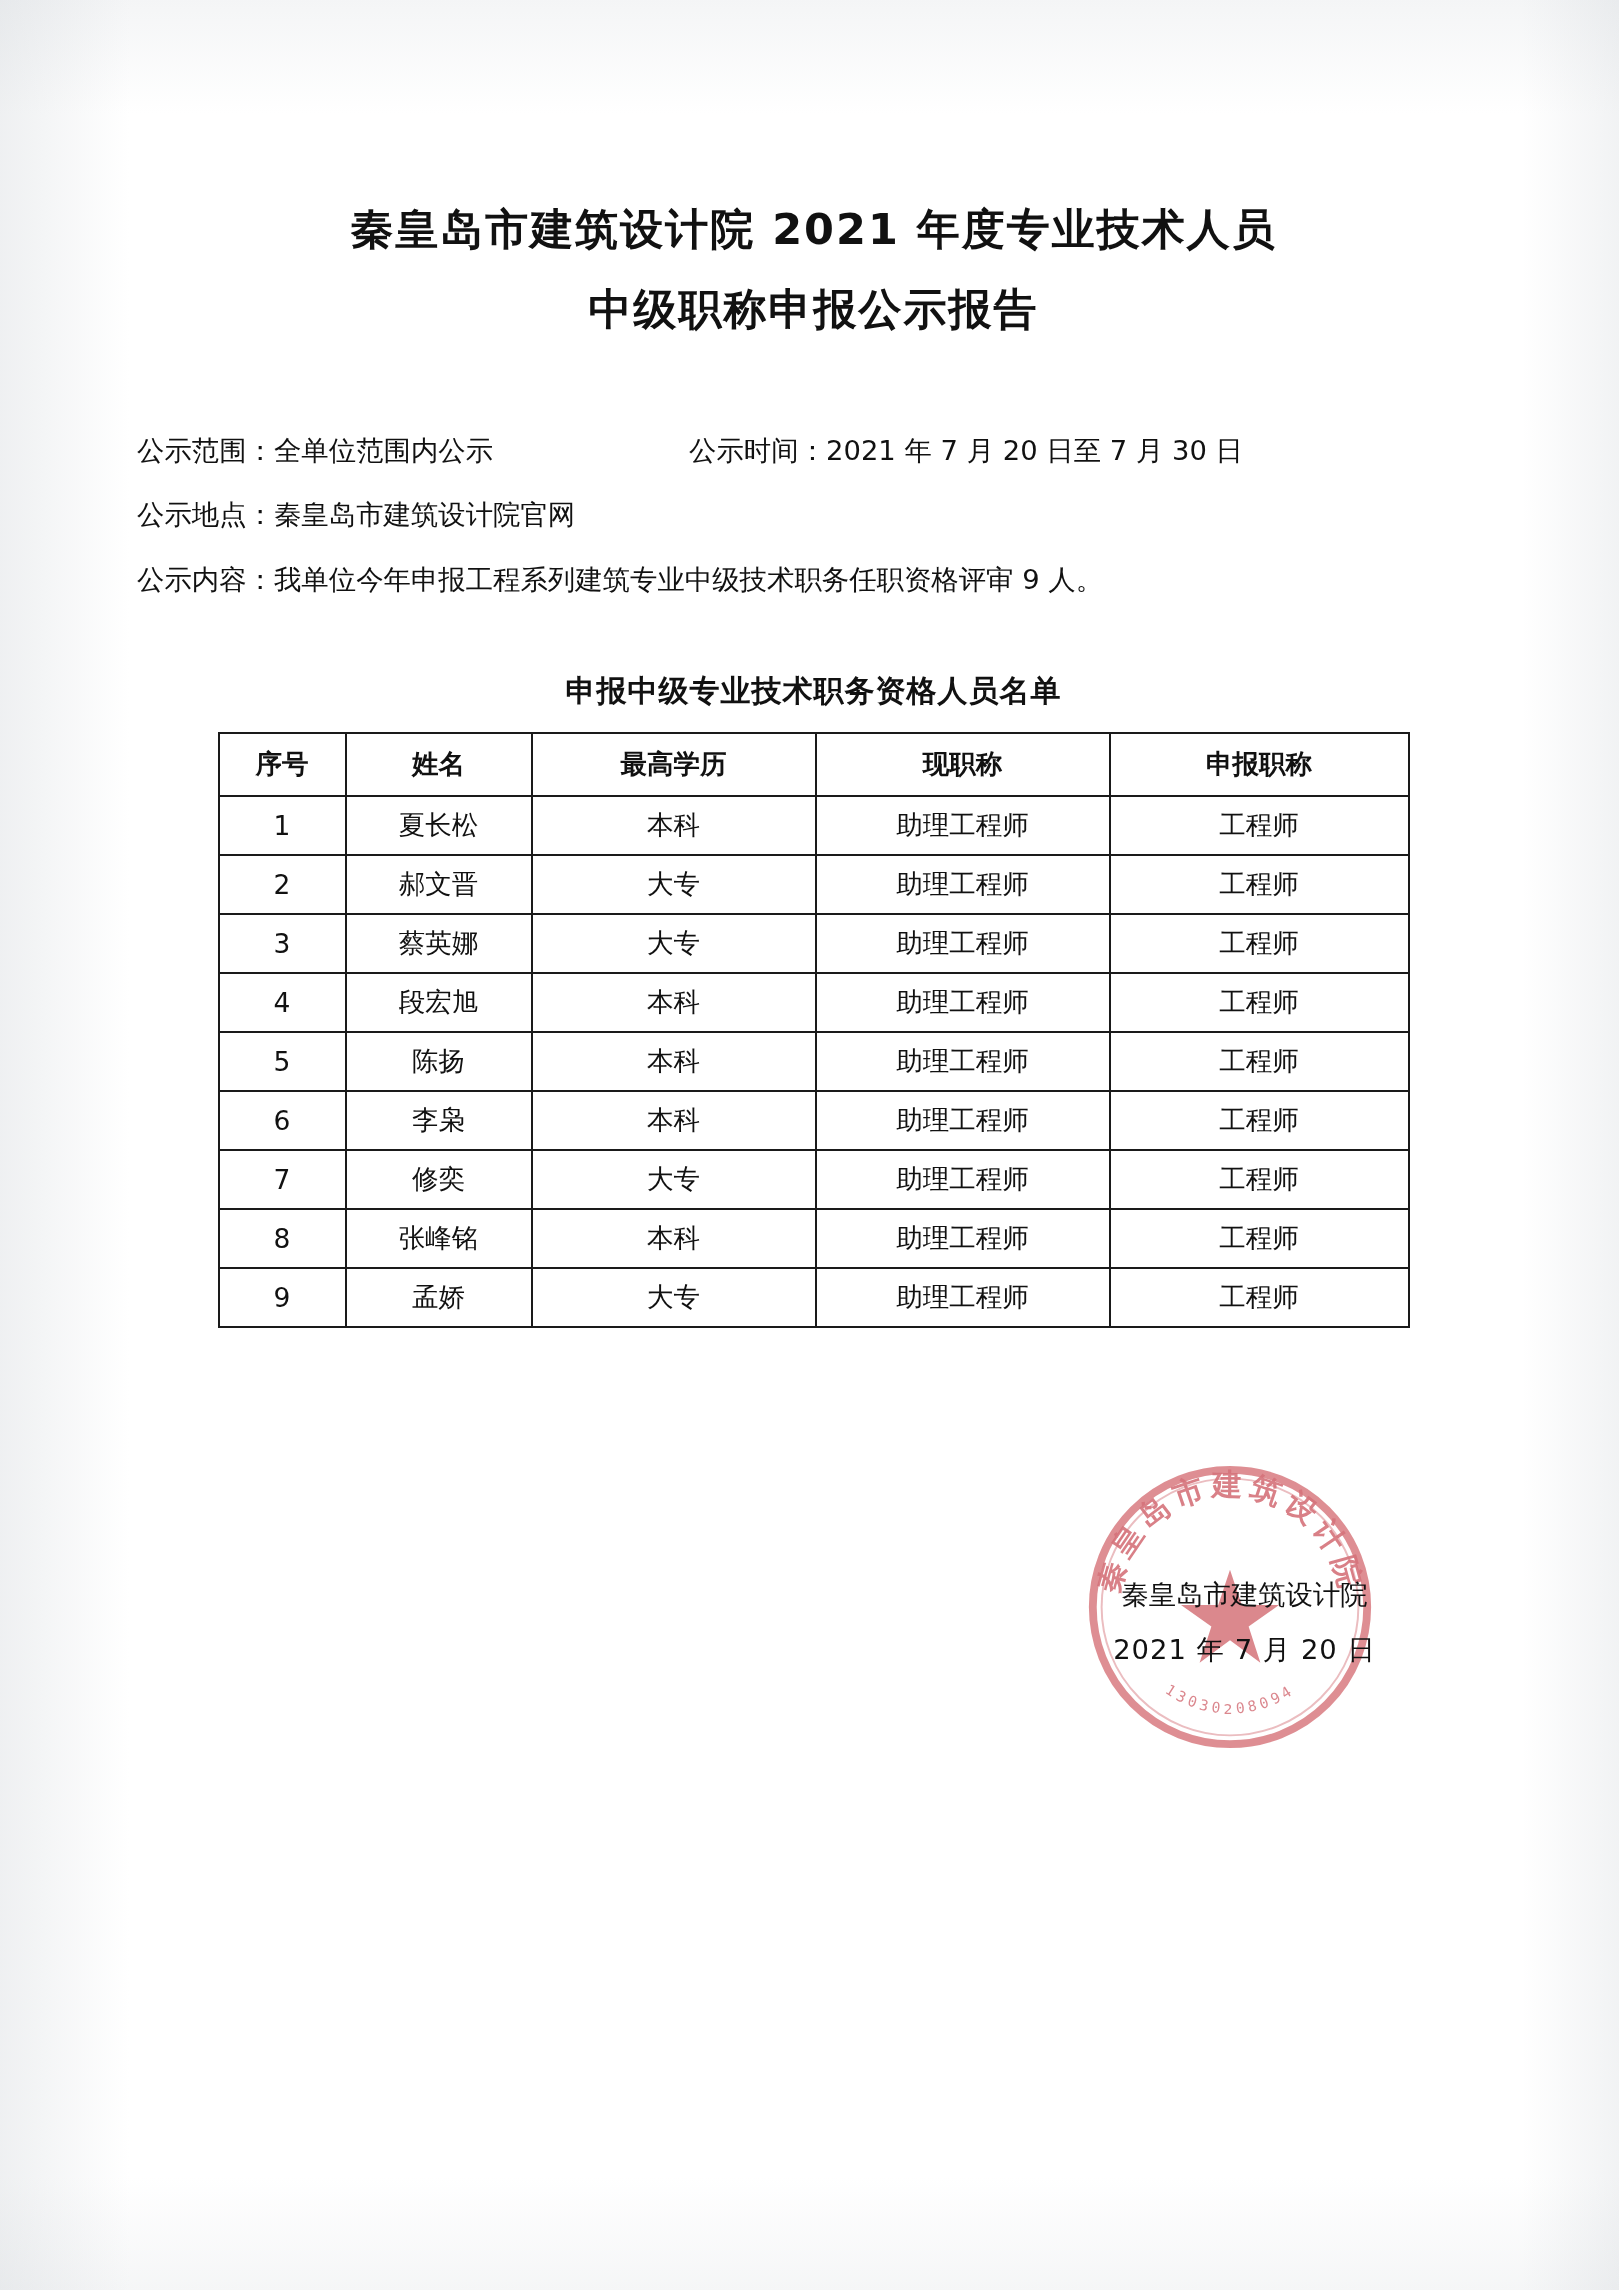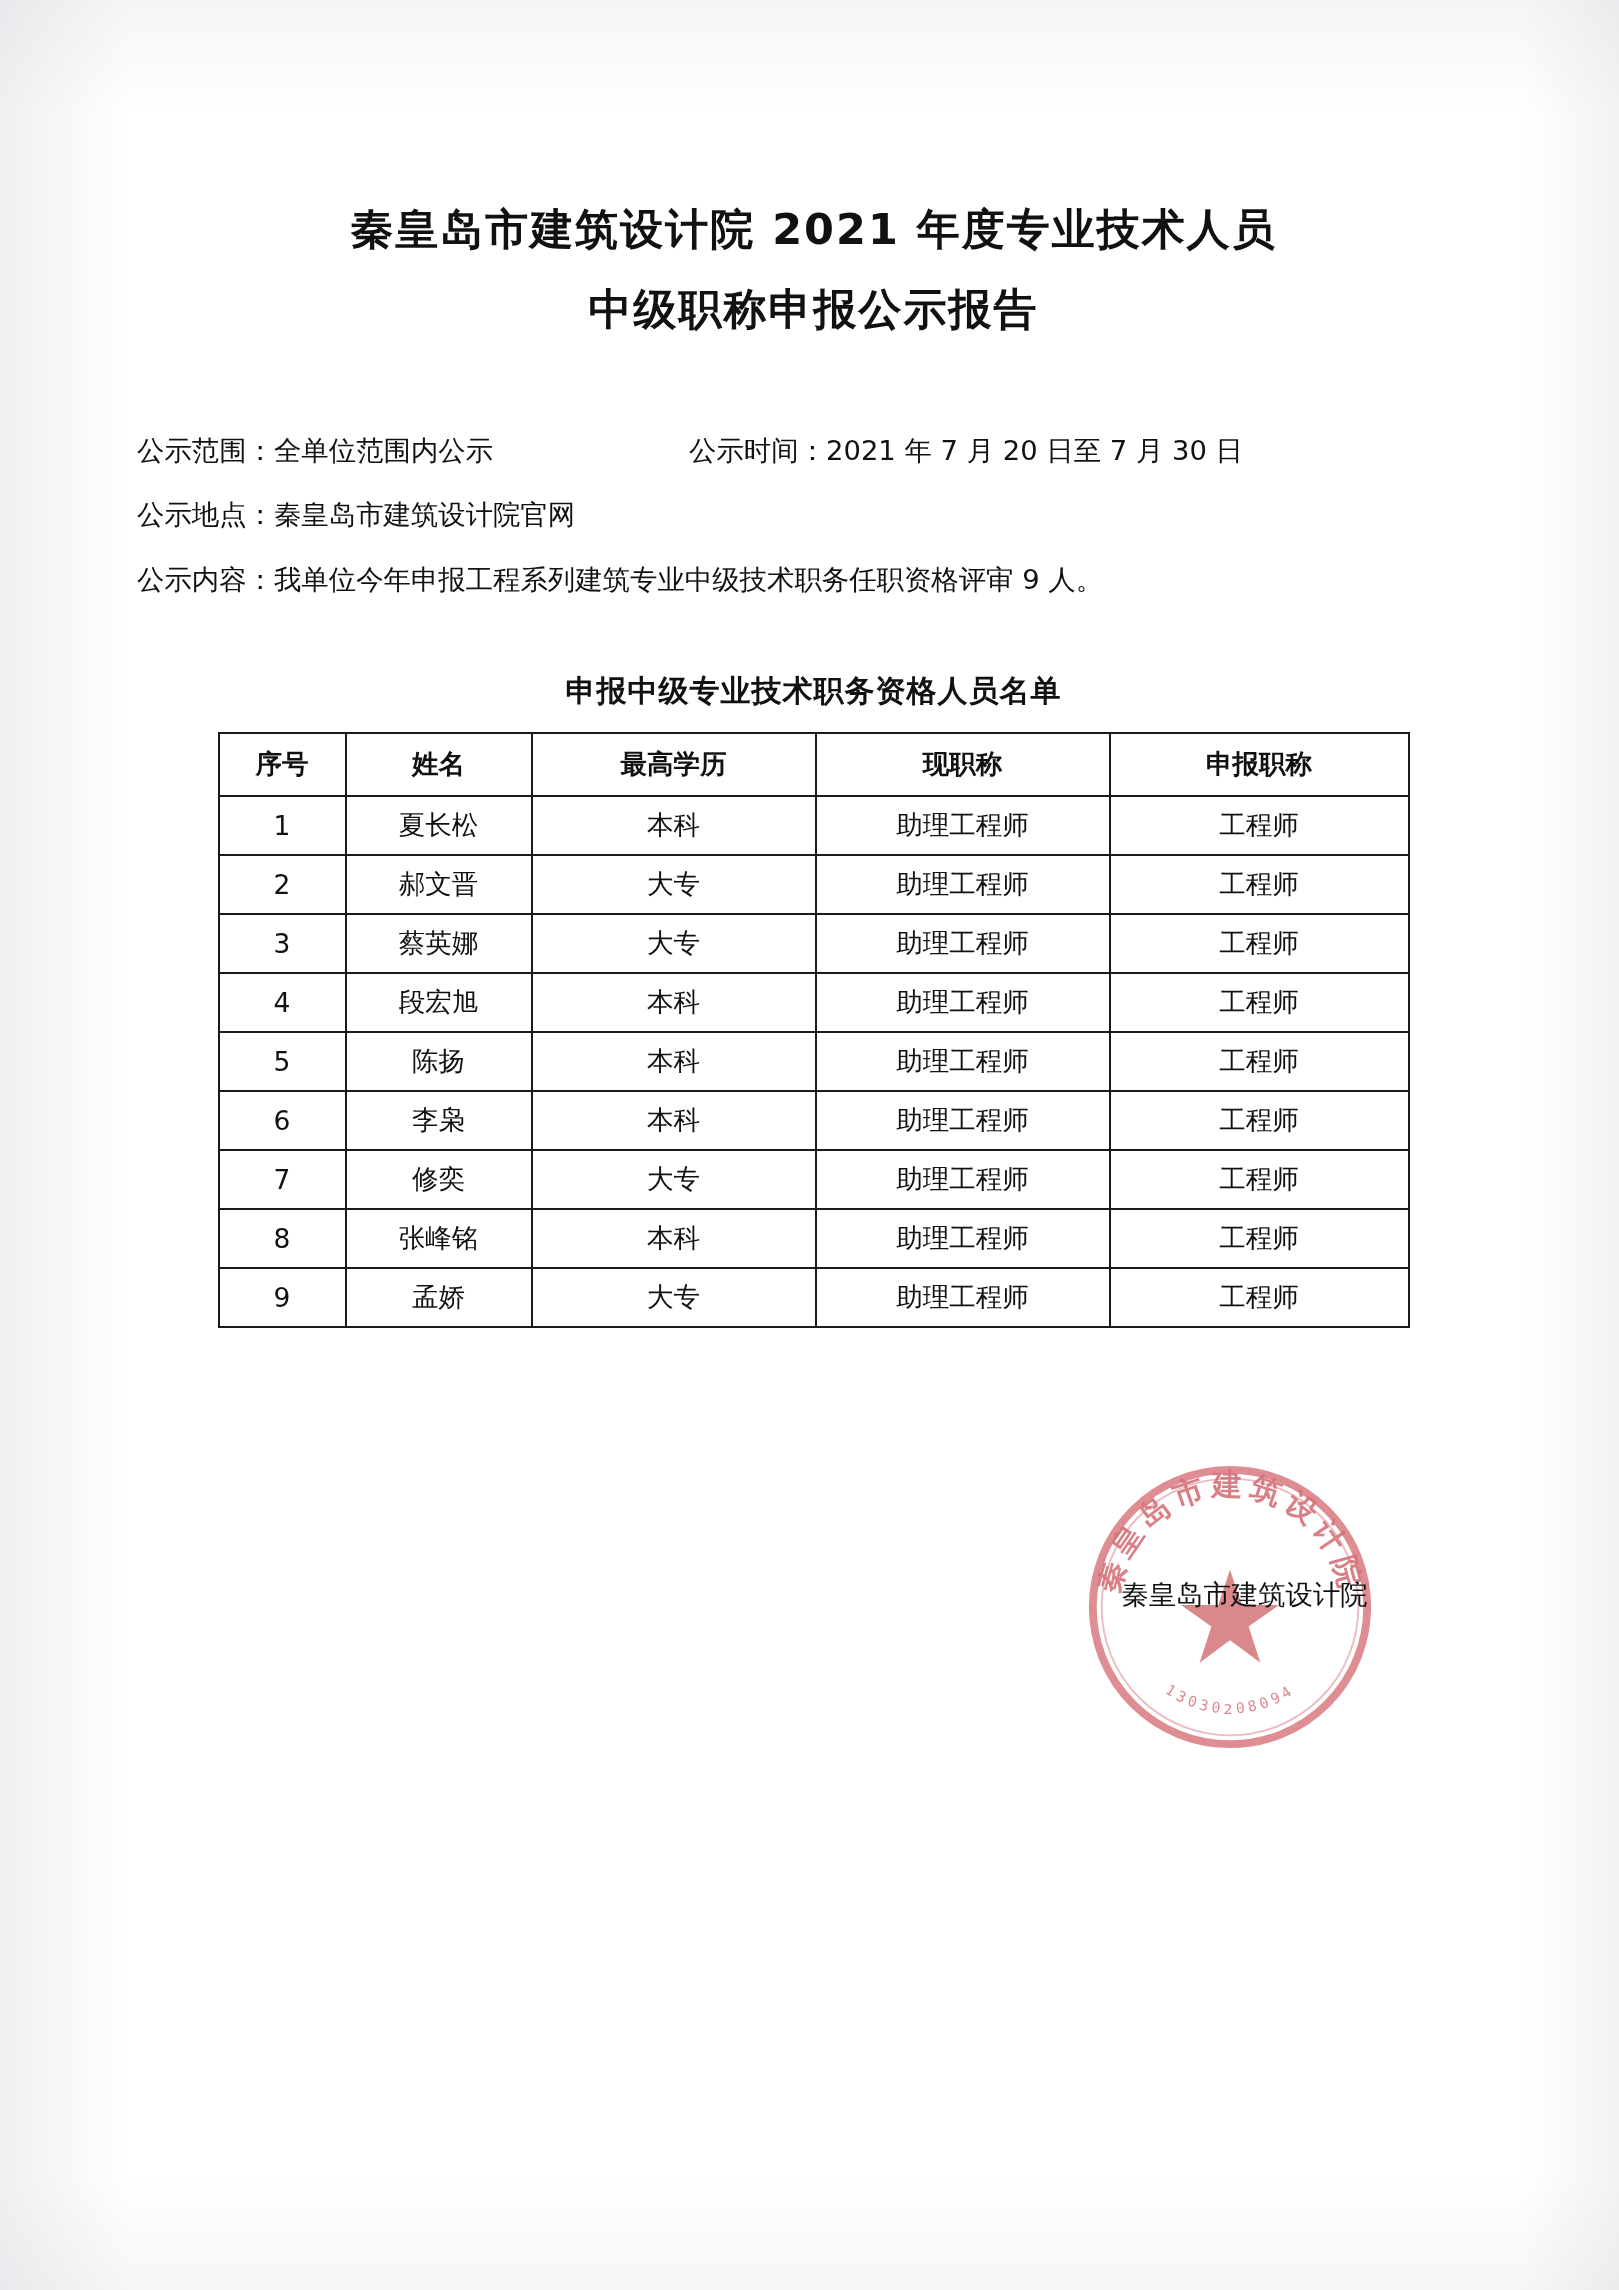--- a/index.html
+++ b/index.html
@@ -256,17 +256,18 @@
       <path id="sealBotArc" d="M 58,212 A 114,114 0 0 0 242,212" fill="none"></path>
       <text font-size="15" fill="#cf5f68" font-family="'DejaVu Sans Mono','Liberation Mono',monospace" opacity="0.85" letter-spacing="4">
         <textPath href="#sealBotArc" startOffset="50%" text-anchor="middle">13030208094</textPath>
       </text>
       <polygon points="150,112 162,148 200,148 169,170 181,207 150,184 119,207 131,170 100,148 138,148" fill="#d2686f" opacity="0.9"></polygon>
     </svg>
   </div>
 
   <div class="sign-block">
     <div>秦皇岛市建筑设计院</div>
+    <div class="sign-date">2021 年 7 月 20 日</div>
   </div>
 
   <div class="scan-tint"></div>
 </div>
 
 
 </body></html>

